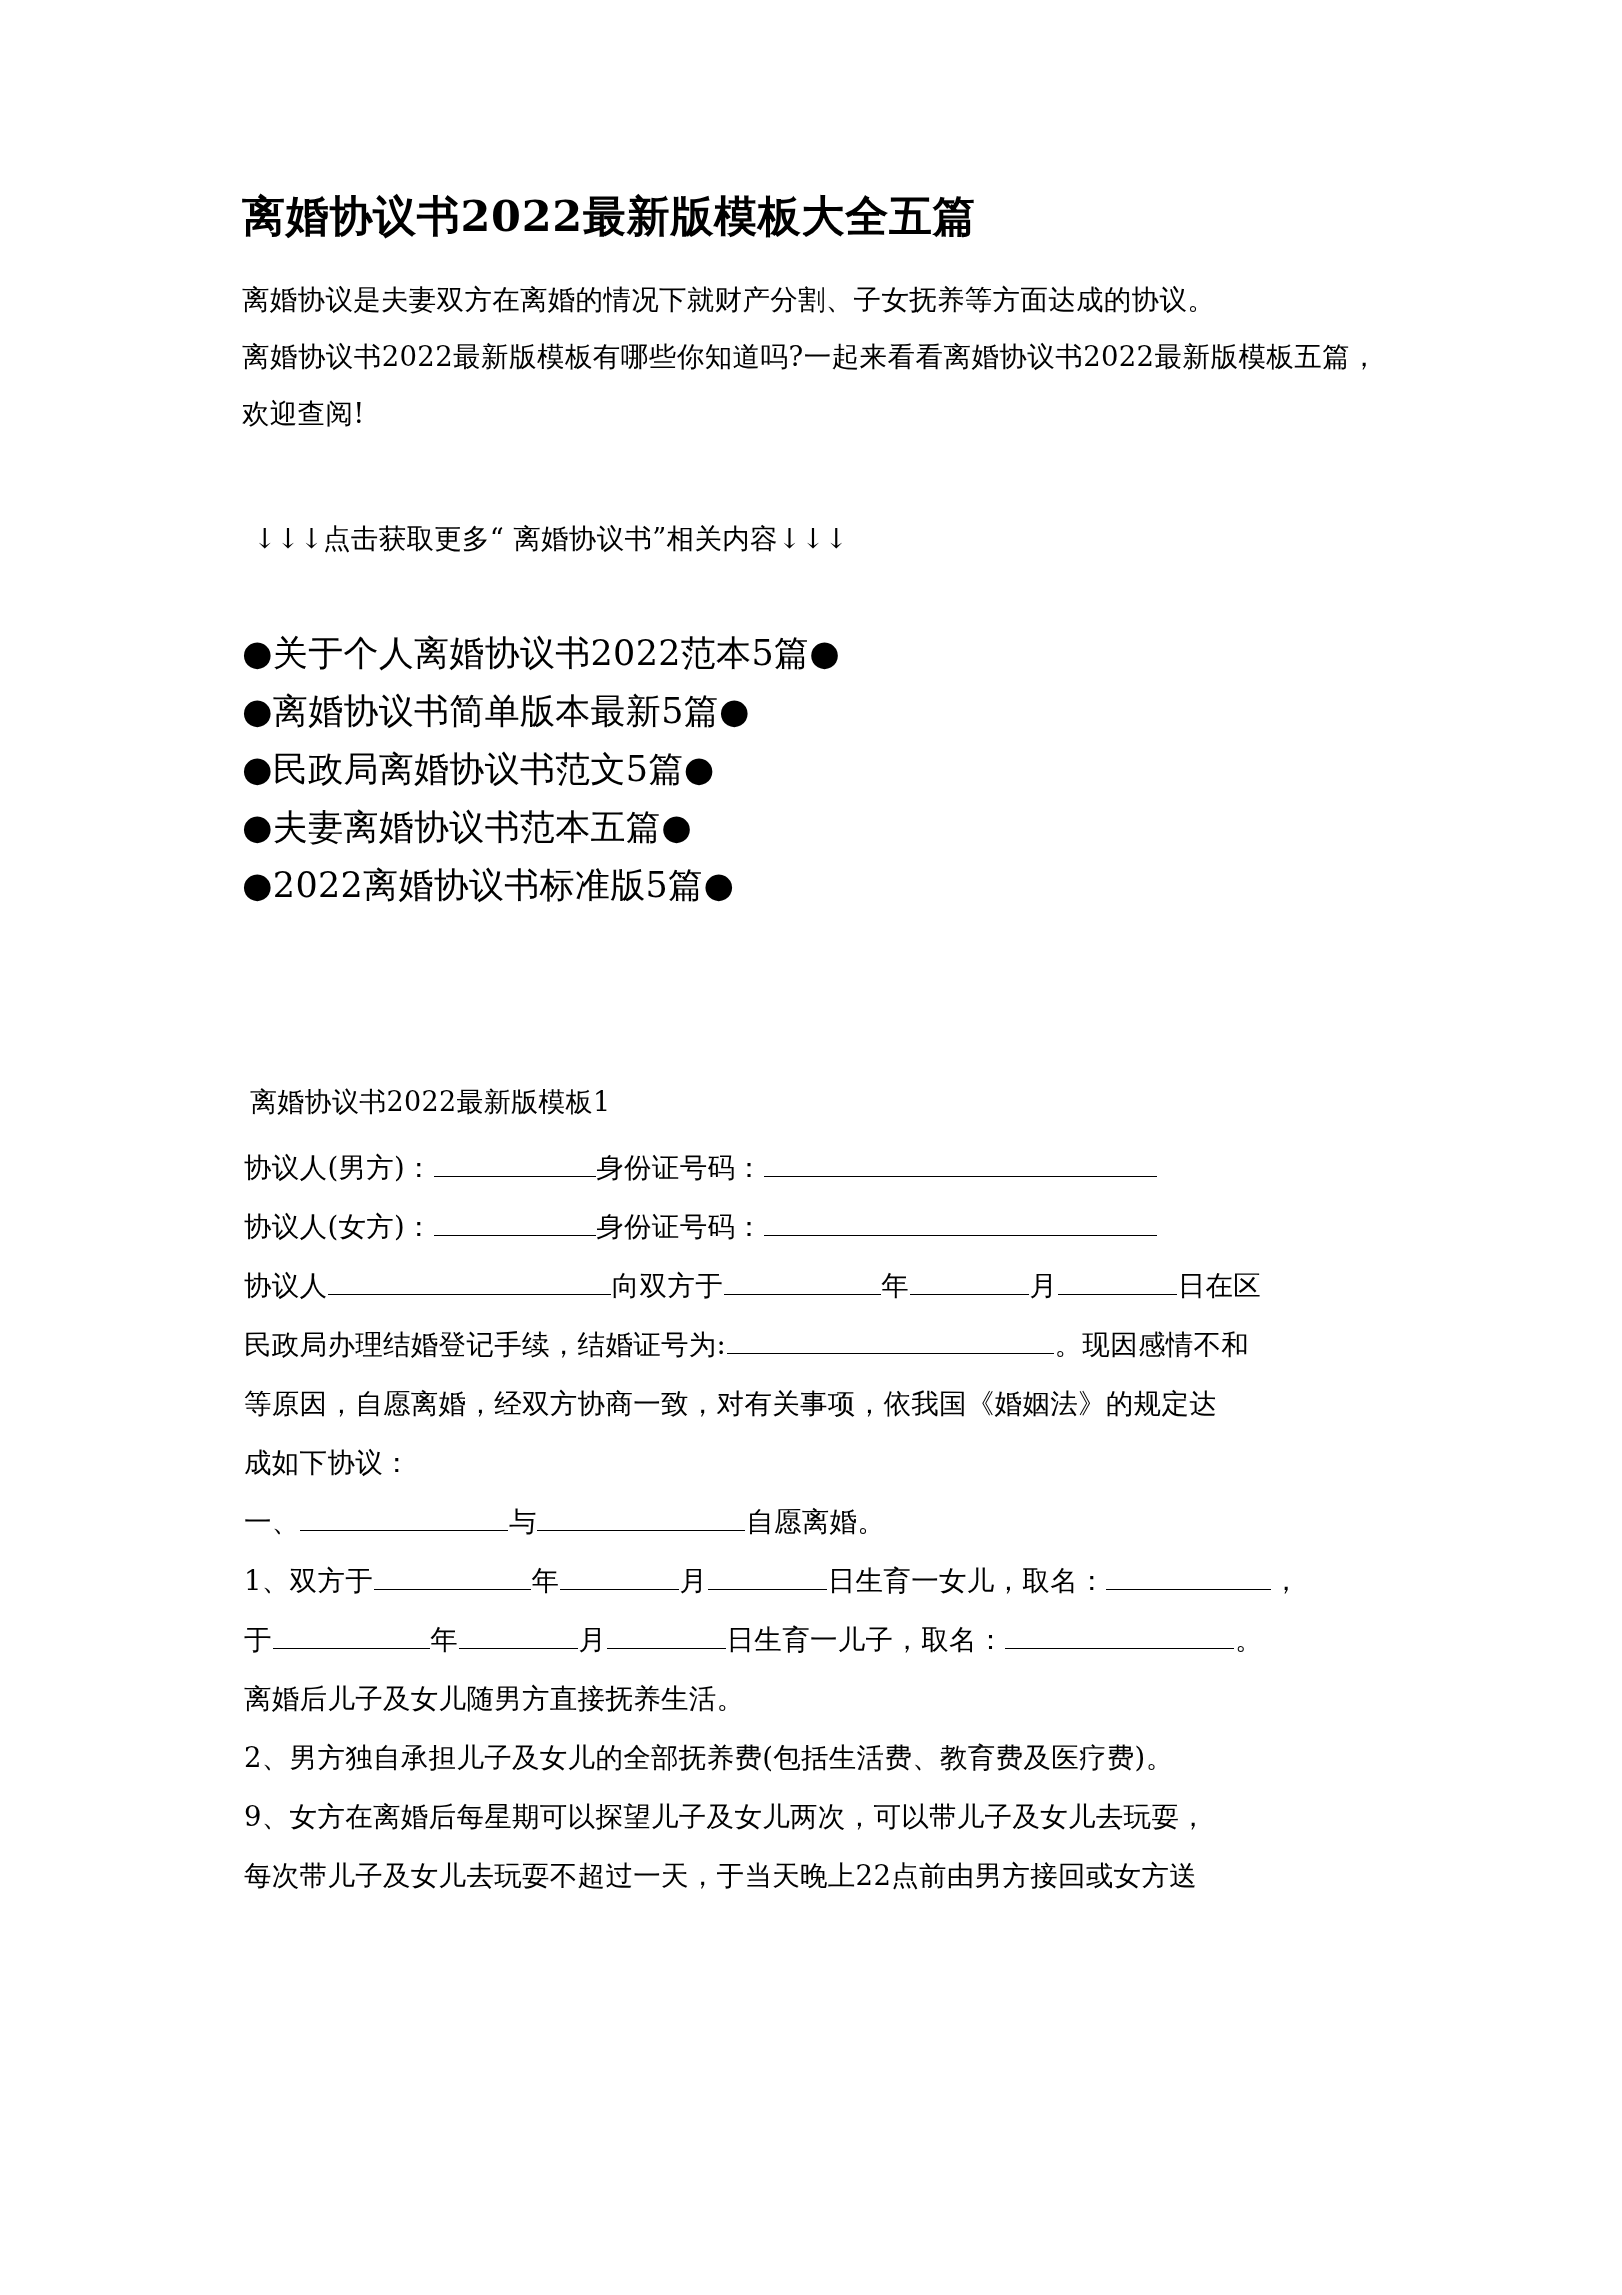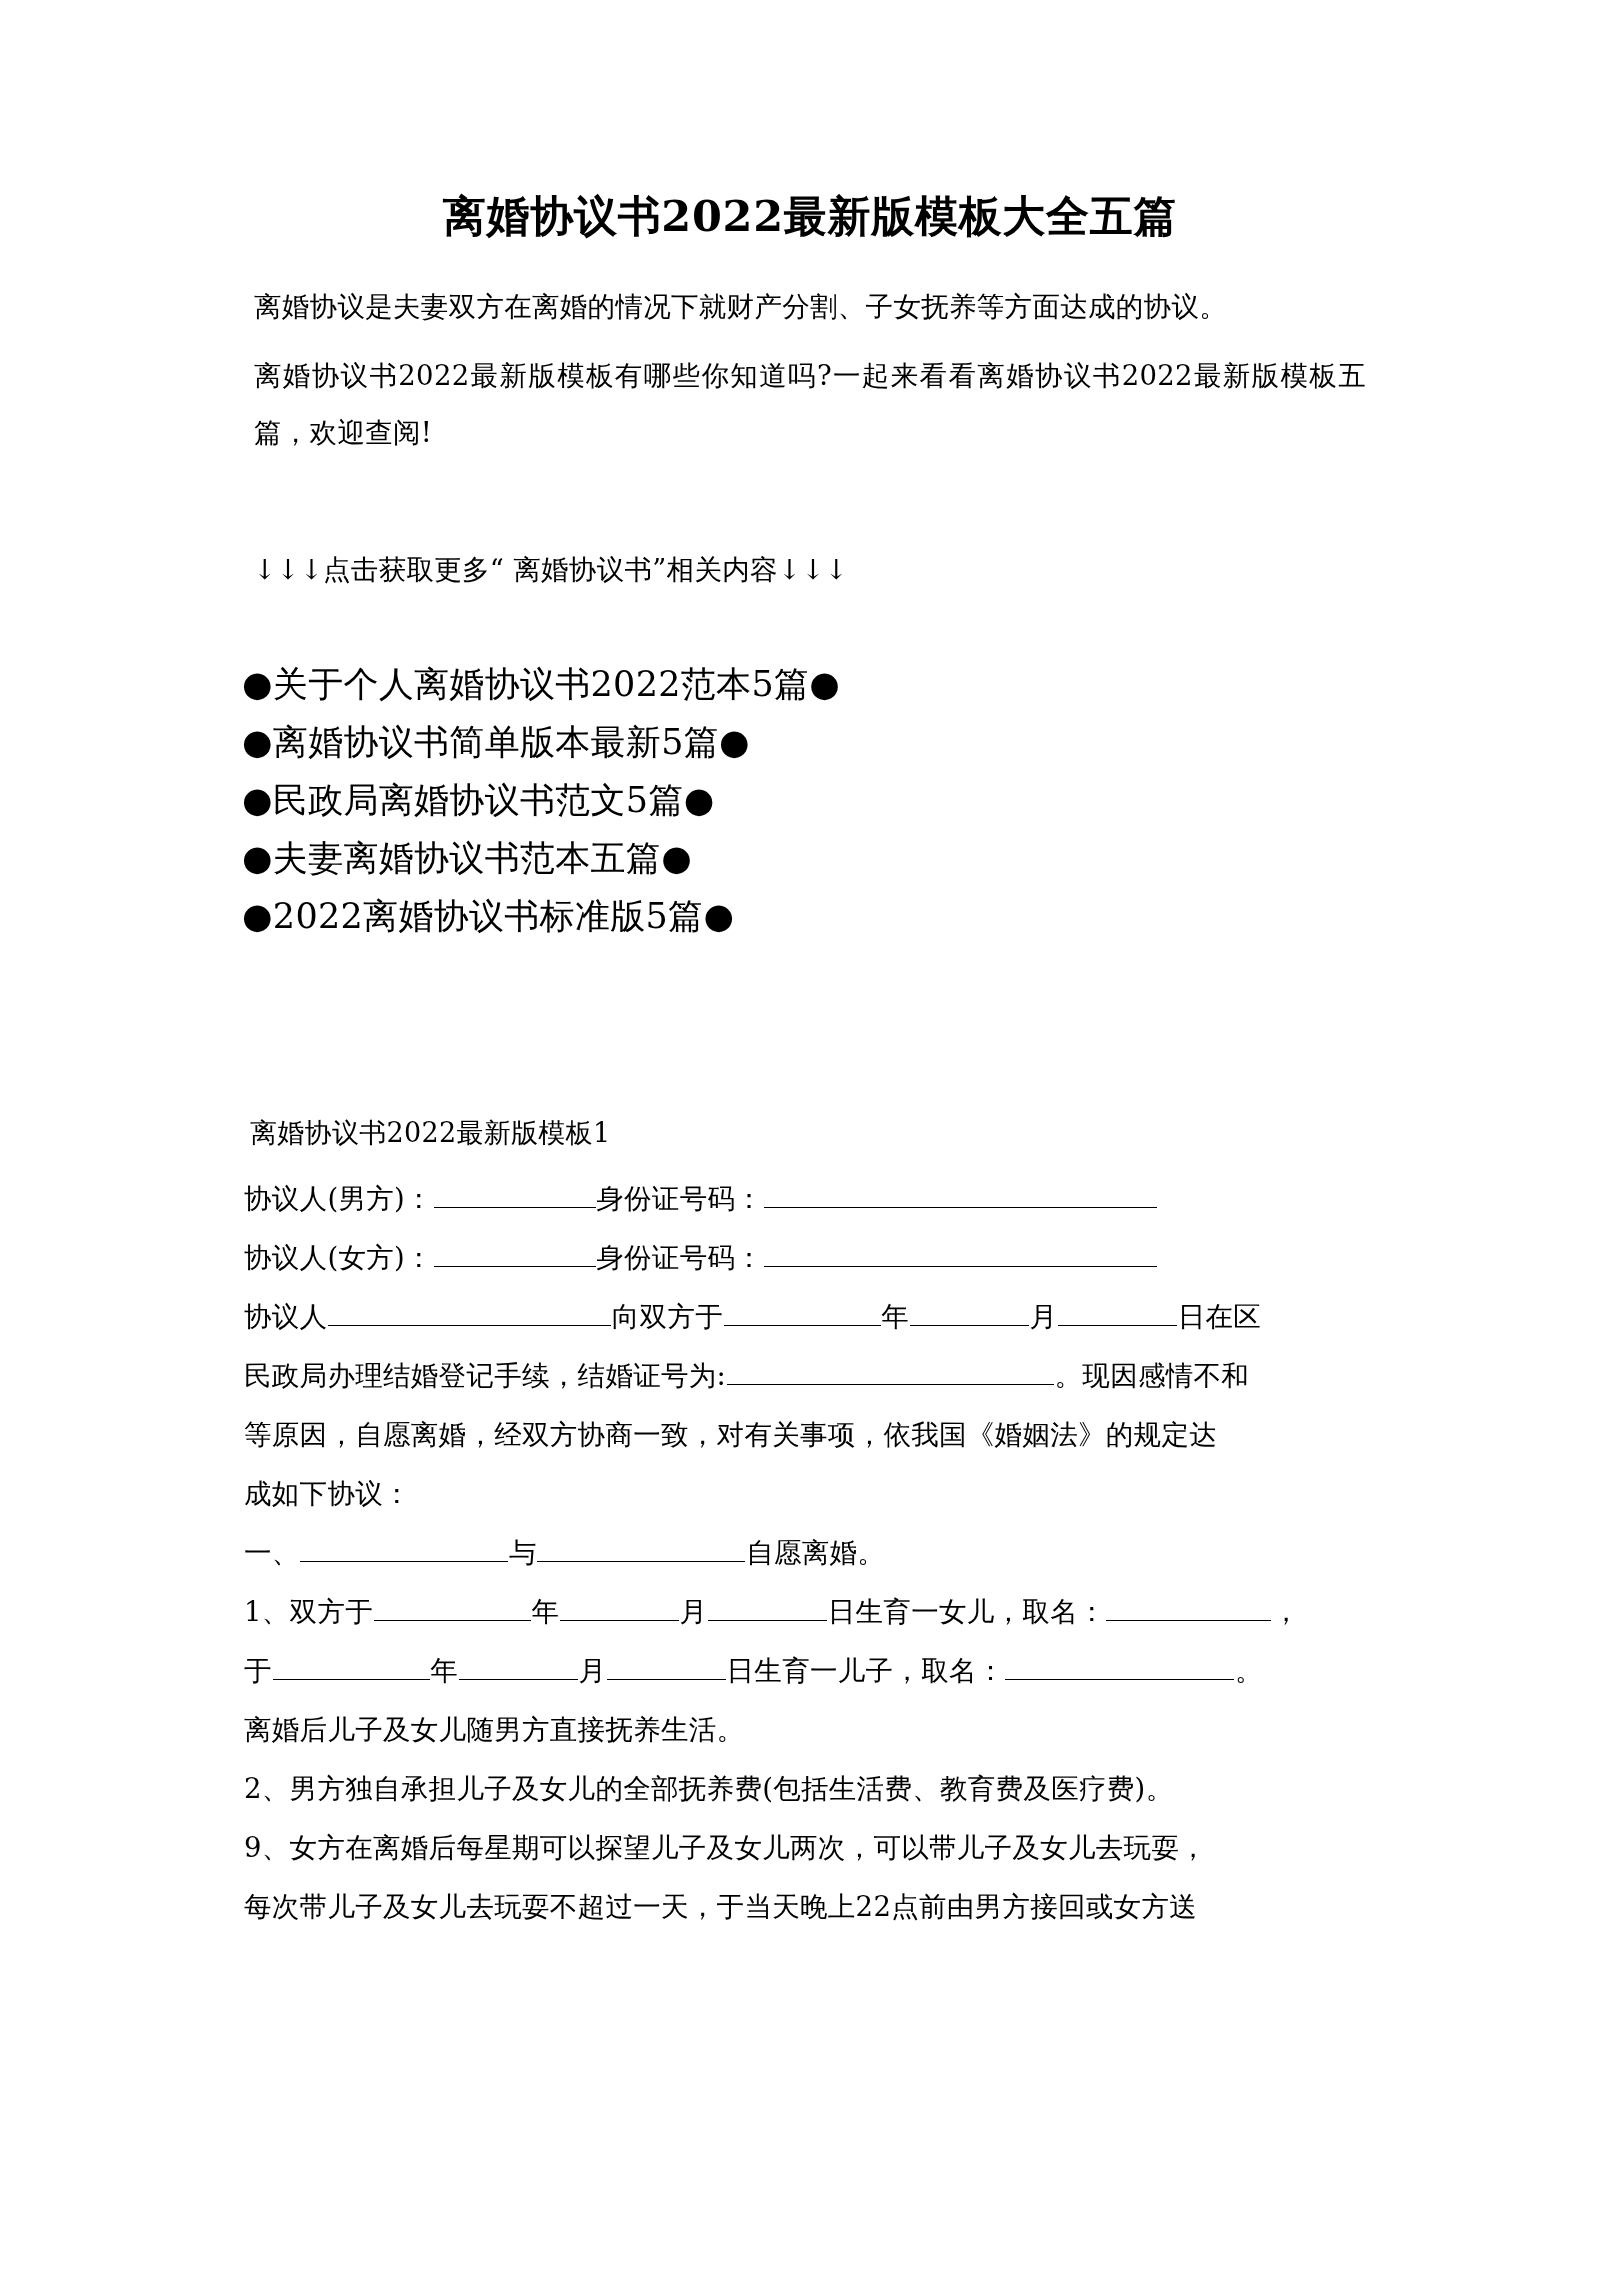--- a/index.html
+++ b/index.html
@@ -20,33 +20,33 @@
     height: 2295px;
     box-sizing: border-box;
     padding: 190px 245px 0 242px;
     background: #ffffff;
     overflow: hidden;
   }
 
   .doc-title {
     font-size: 43px;
     font-weight: bold;
-    text-align: center;
+    text-align: left;
     line-height: 1.25;
     letter-spacing: 0.7px;
-    margin: 0 0 34px 0;
+    margin: 0 0 27px 0;
     white-space: nowrap;
   }
 
   .para {
     font-size: 27.5px;
     line-height: 57px;
     text-align: justify;
     text-justify: inter-ideograph;
-    margin: 12px;
+    margin: 0;
     letter-spacing: 0.3px;
   }
 
   .spacer-lg { height: 58px; }
   .spacer-md { height: 47px; }
   .spacer-xxl { height: 151px; }
 
   .arrow-line {
     font-size: 27.5px;
     line-height: 55px;

